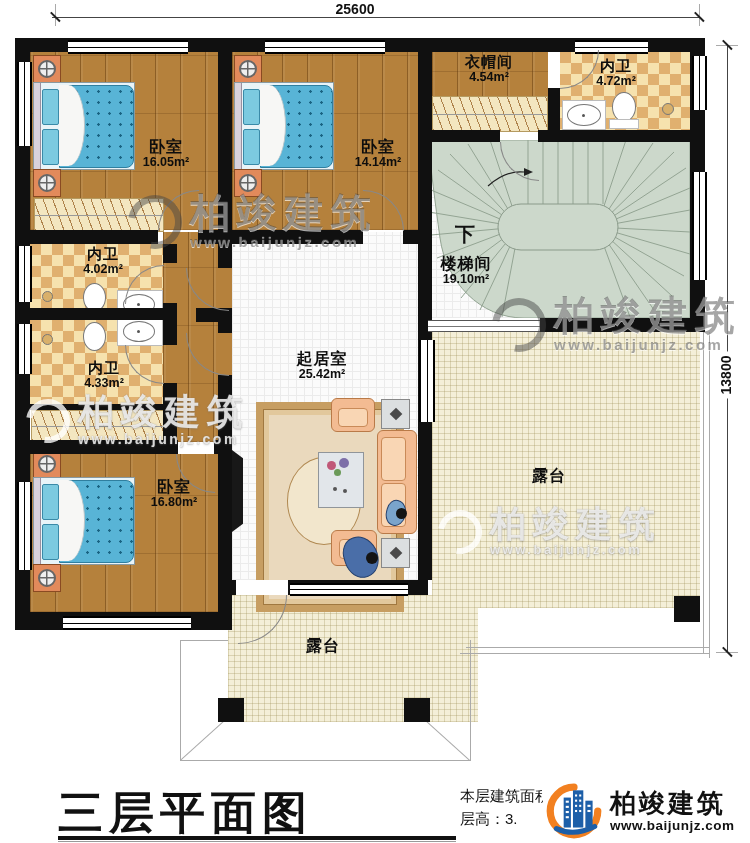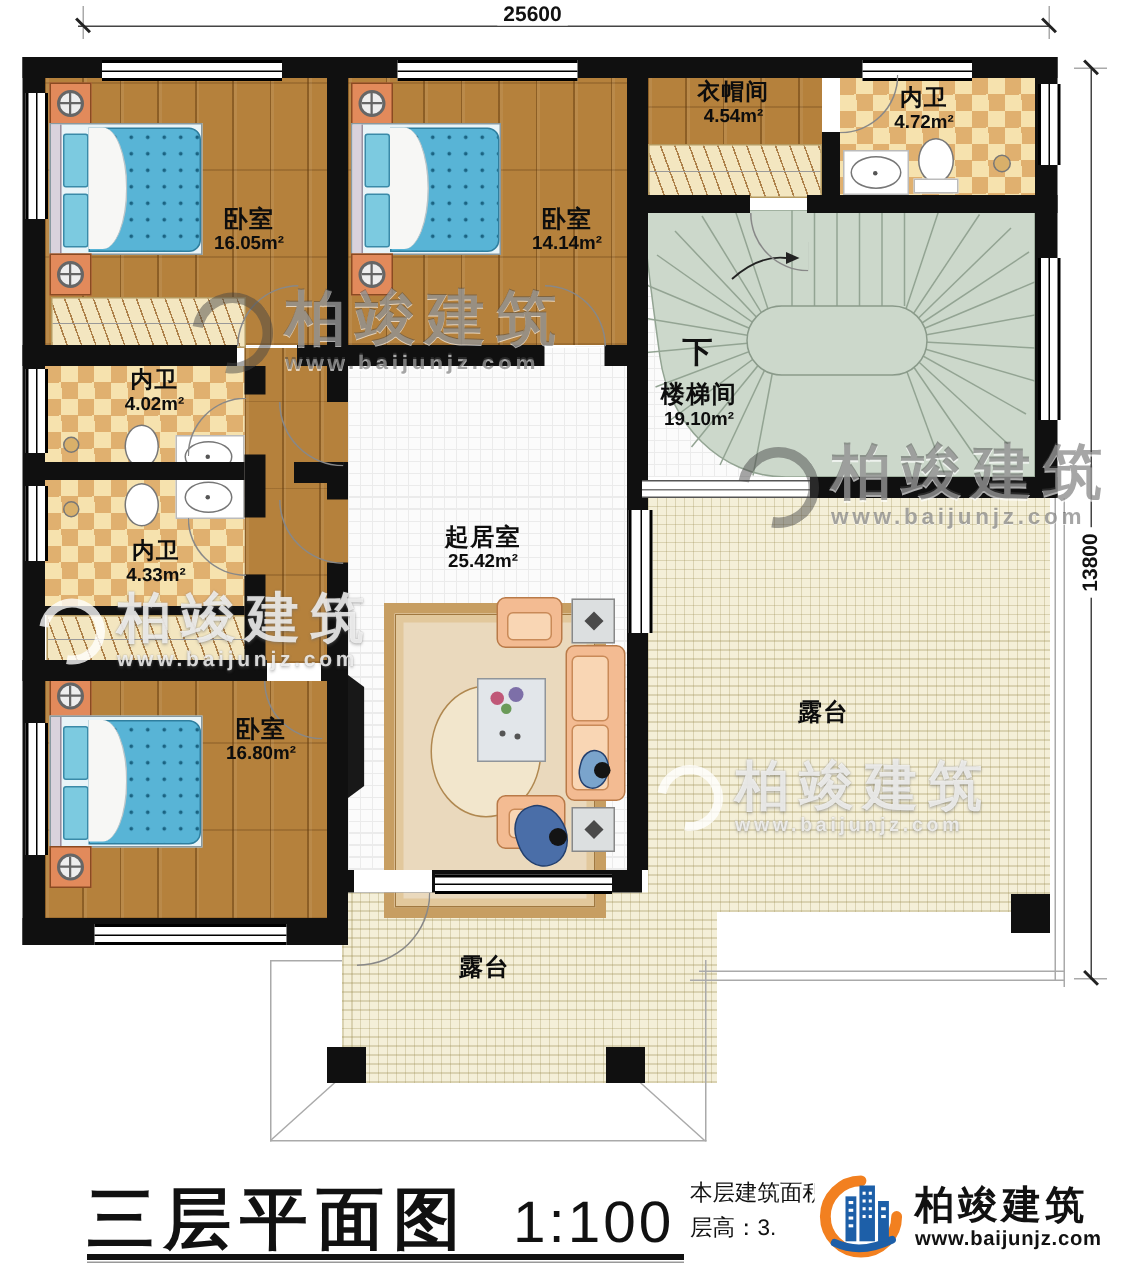--- a/index.html
+++ b/index.html
@@ -393,21 +393,20 @@
   </div>
   <div class="abs wm wm-light wm-sm" style="left:438px;top:506px;">
     <div class="wm-ring"></div>
     <div>
         <div class="wm-zh">柏竣建筑</div>
         <div class="wm-url" style="font-size:13px;">www.baijunjz.com</div>
       </div>
   </div>
 
   <div class="abs title-main" style="left:58px;top:790px;">三层平面图</div>
-  <div class="abs title-scale" style="left:342px;top:796px;">1:100</div>
   <div class="abs" style="left:58px;top:836px;width:398px;height:4px;background:#111;"></div>
   <div class="abs" style="left:58px;top:841px;width:398px;height:1px;background:#999;"></div>
   <div class="abs" style="left:460px;top:784px;width:180px;">
     <div class="info-line">本层建筑面积：</div>
     <div class="info-line">层高：3.</div>
   </div>
 
   <div class="abs" style="left:543px;top:779px;width:207px;height:64px;background:#fff;display:flex;align-items:center;gap:5px;">
     <svg width="62" height="62" viewBox="0 0 60 60">
       <path d="M30,7 A23,23 0 1 0 53,30" fill="none" stroke="#f28020" stroke-width="7" stroke-linecap="round"></path>

